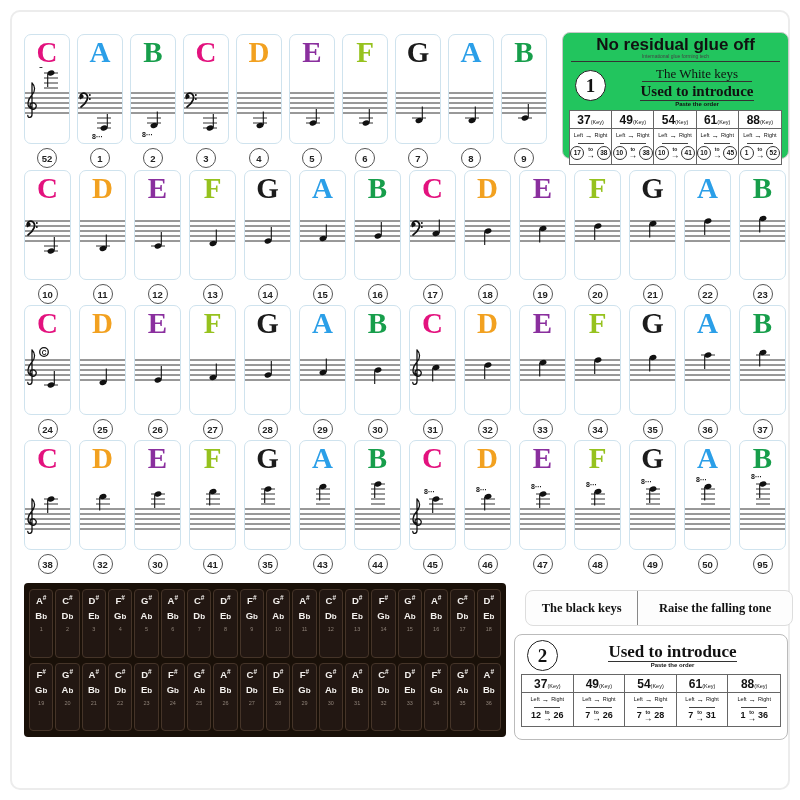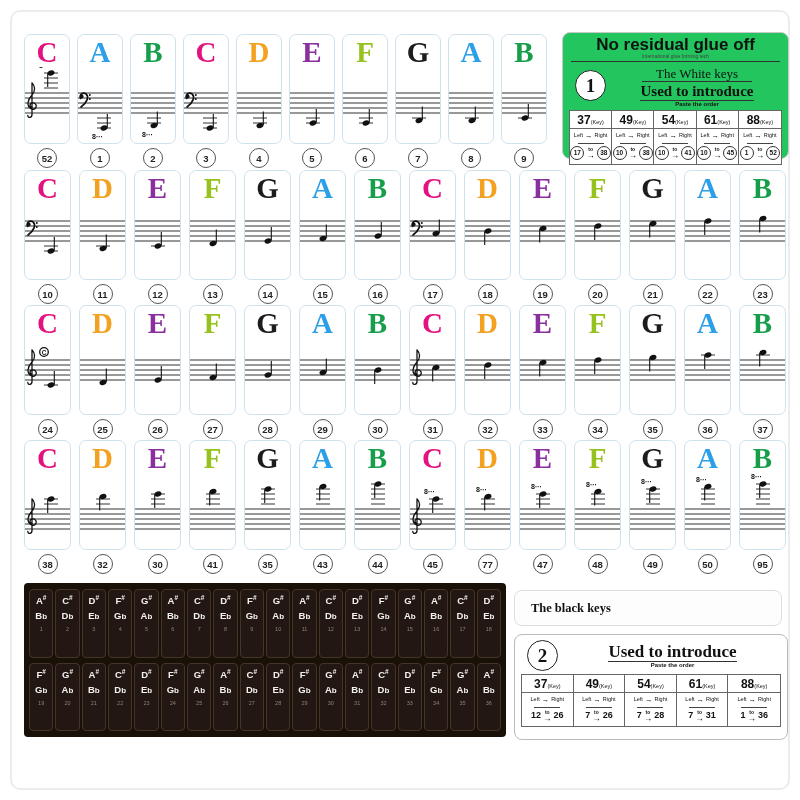--- a/index.html
+++ b/index.html
@@ -54,21 +54,21 @@
   .bpanel{position:absolute;left:24px;top:583px;width:482px;height:154px;background:#191008;border-radius:4px;padding:6px 5px;box-sizing:border-box;display:grid;grid-template-rows:1fr 1fr;gap:5px;}
   .brow{display:grid;grid-template-columns:repeat(18,1fr);gap:2px;}
   .bcell{background:#221712;border:1px solid #453428;border-radius:4px;display:flex;flex-direction:column;align-items:center;justify-content:flex-start;color:#f3f0ed;padding-top:4px;box-sizing:border-box;}
   .bs,.bf{font-size:9.5px;font-weight:600;line-height:1.25;}
   .bs sup{font-size:6.5px;vertical-align:super;}
   .bf .fl{font-size:8px;}
   .bf{margin-top:3px;}
   .bn{font-size:5.5px;color:#8d8177;margin-top:4px;}
 
   
-  .box1{position:absolute;left:514px;top:590px;width:268px;height:36px;border:1.5px solid #ddd;border-radius:8px;background:#fdfdfd;display:flex;align-items:stretch;box-sizing:border-box;}
+  .box1{position:absolute;left:525px;top:590px;width:268px;height:36px;border:1.5px solid #ddd;border-radius:8px;background:#fdfdfd;display:flex;align-items:stretch;box-sizing:border-box;}
   .b1cell{display:flex;align-items:center;justify-content:center;font-family:"Liberation Serif",serif;font-weight:bold;font-size:12.5px;}
   .b1l{width:42%;}
   .b1r{width:58%;border-left:1px solid #888;}
   .panel2{position:absolute;left:514px;top:634px;width:274px;height:106px;border:1.5px solid #bbb;border-radius:8px;background:#fff;box-sizing:border-box;padding:5px 6px 0;}
   .p2top{display:flex;align-items:center;margin-bottom:1px;}
 </style>
 </head>
 <body>
 
 <div class="page">
@@ -861,21 +861,21 @@
               <line x1="0" y1="46" x2="47" y2="46" stroke="#333" stroke-width="1"></line>
               <line x1="0" y1="51" x2="47" y2="51" stroke="#333" stroke-width="1"></line>
               <line x1="0" y1="56" x2="47" y2="56" stroke="#333" stroke-width="1"></line>
               <line x1="17" y1="31" x2="31" y2="31" stroke="#333" stroke-width="1"></line>
               <line x1="17" y1="26" x2="31" y2="26" stroke="#333" stroke-width="1"></line>
               <ellipse cx="24" cy="23.5" rx="3.6" ry="2.5" fill="#111" transform="rotate(-18 24 23.5)"></ellipse>
               <line x1="20.7" y1="24" x2="20.7" y2="37.5" stroke="#111" stroke-width="1.1"></line>
               <text x="12" y="18.5" font-size="7" font-weight="bold" fill="#111">8···</text>
             </svg>
           </div>
-          <div class="numc">77</div>
+          <div class="numc">46</div>
         </div>
         <div class="scol">
           <div class="card">
             <div class="letter" style="color: rgb(138, 47, 158);">E</div>
             <svg viewBox="0 0 47 76" width="47" height="76" class="staff">
               <line x1="0" y1="36" x2="47" y2="36" stroke="#333" stroke-width="1"></line>
               <line x1="0" y1="41" x2="47" y2="41" stroke="#333" stroke-width="1"></line>
               <line x1="0" y1="46" x2="47" y2="46" stroke="#333" stroke-width="1"></line>
               <line x1="0" y1="51" x2="47" y2="51" stroke="#333" stroke-width="1"></line>
               <line x1="0" y1="56" x2="47" y2="56" stroke="#333" stroke-width="1"></line>
@@ -1255,20 +1255,21 @@
         <div class="bcell">
           <div class="bs">A<sup>#</sup></div>
           <div class="bf">B<span class="fl">b</span></div>
           <div class="bn">36</div>
         </div>
       </div>
     </div>
 
   <div class="box1">
     <div class="b1cell b1l">The black keys</div>
+    <div class="b1cell b1r">Raise the falling tone</div>
   </div>
 
   <div class="panel2">
     <div class="p2top">
       <div class="badge">2</div>
       <div class="ptexts">
         <span class="uti uti2">Used to introduce</span>
         <div class="pto">Paste the order</div>
       </div>
     </div>

